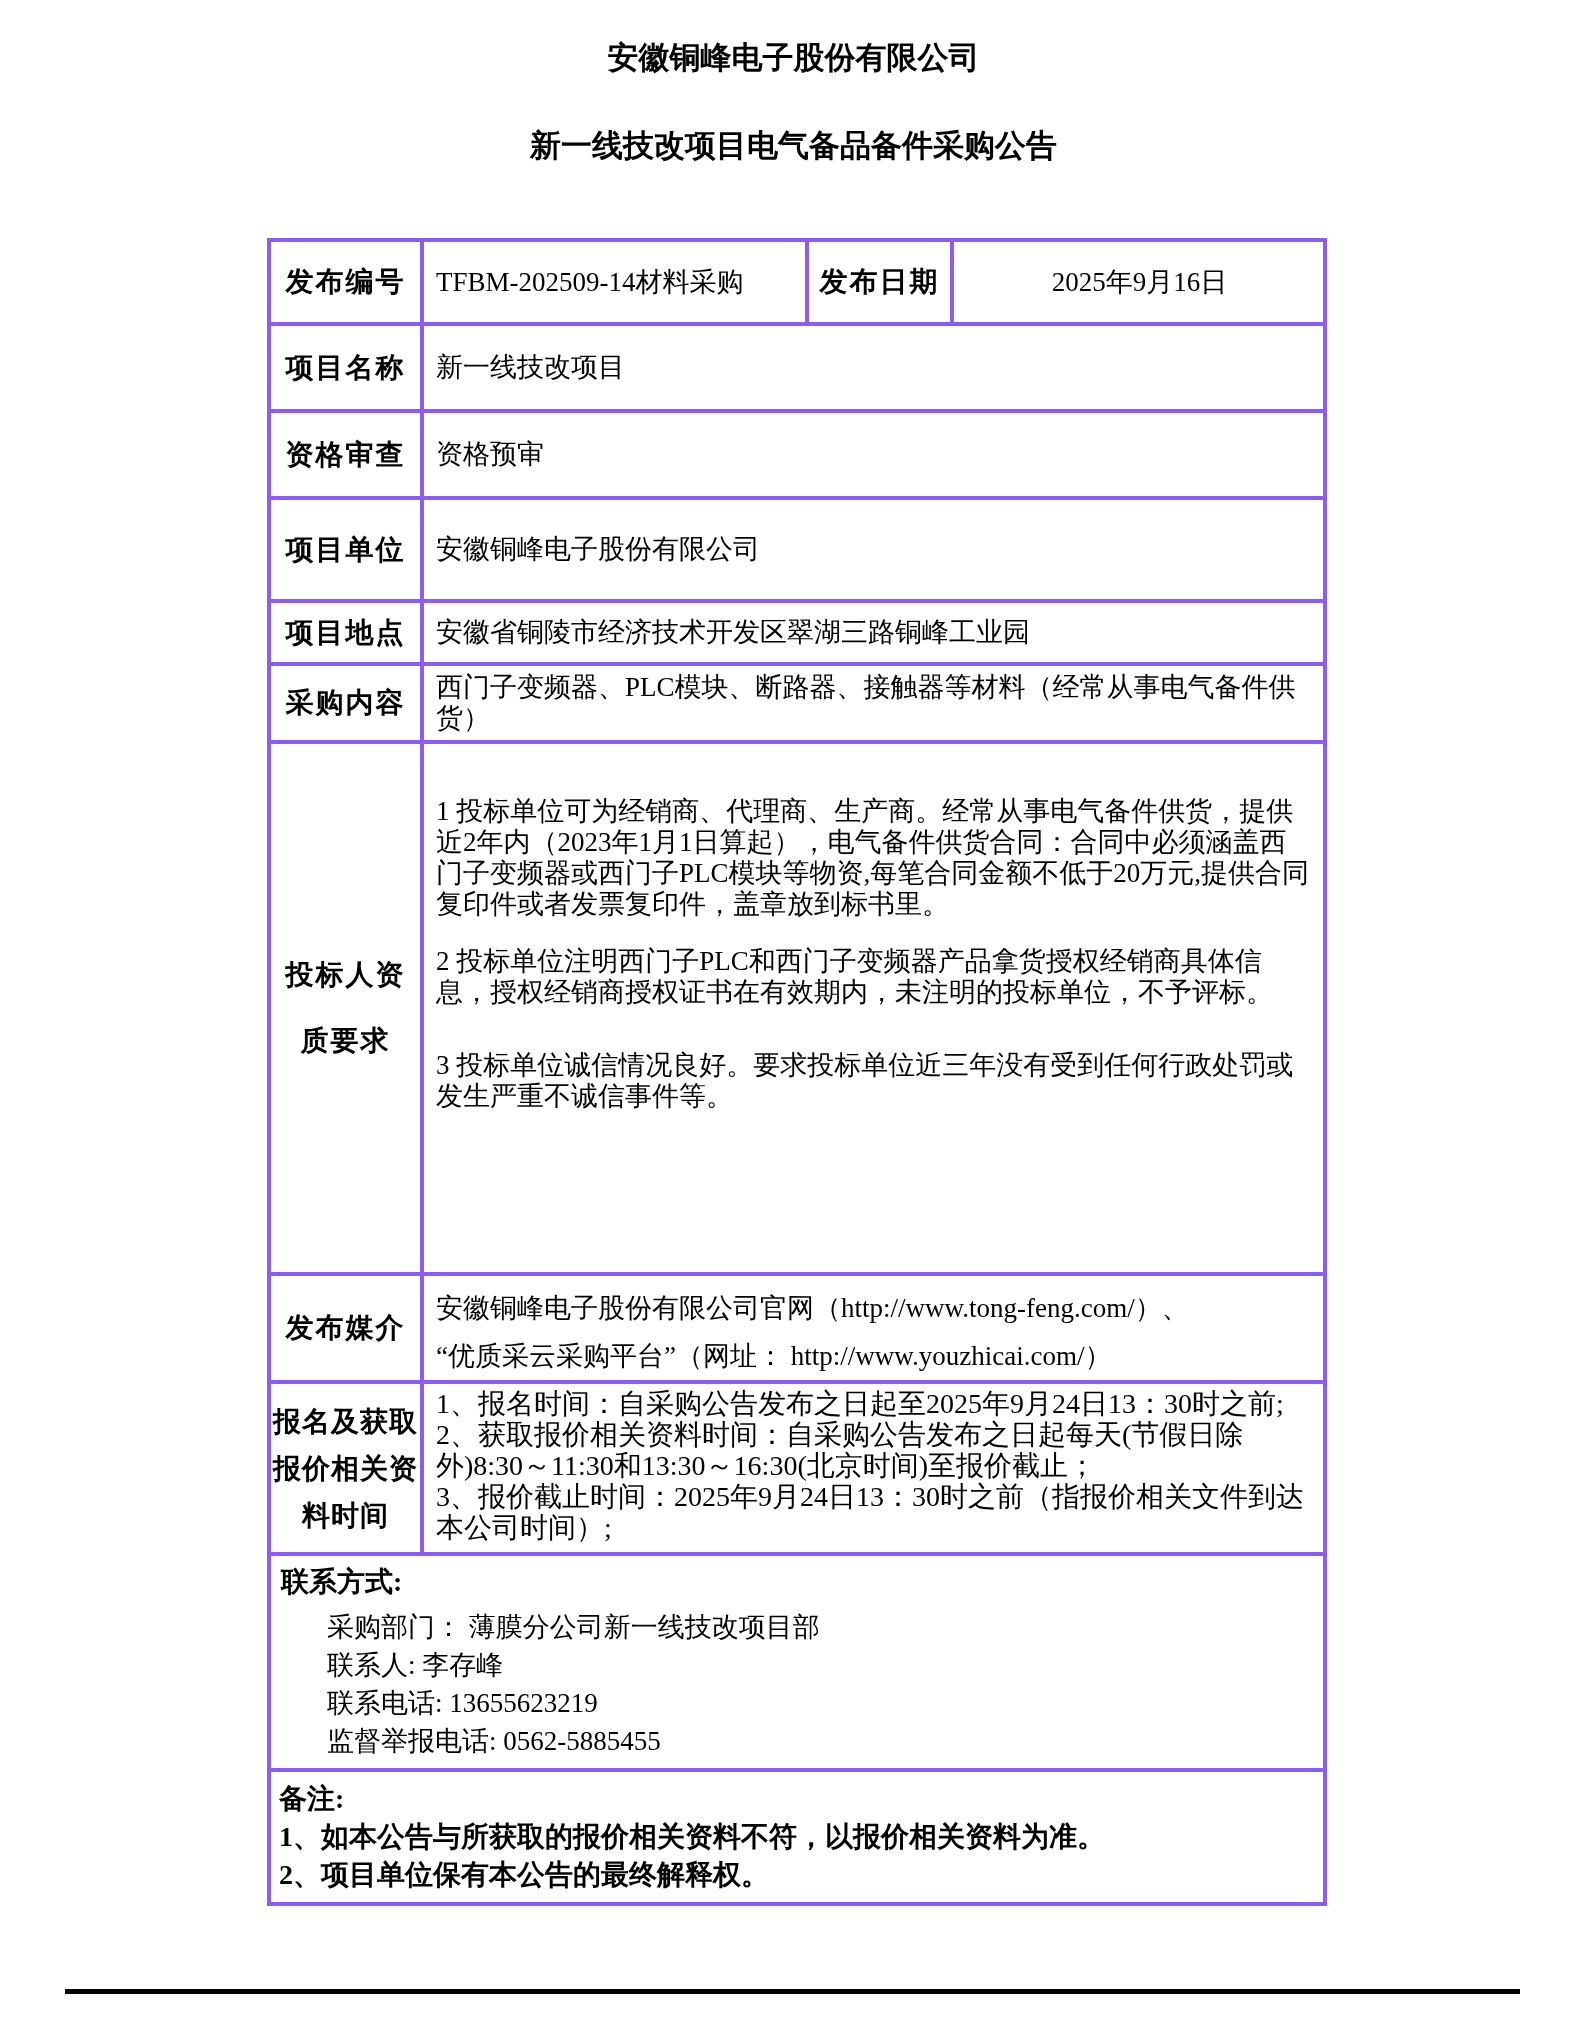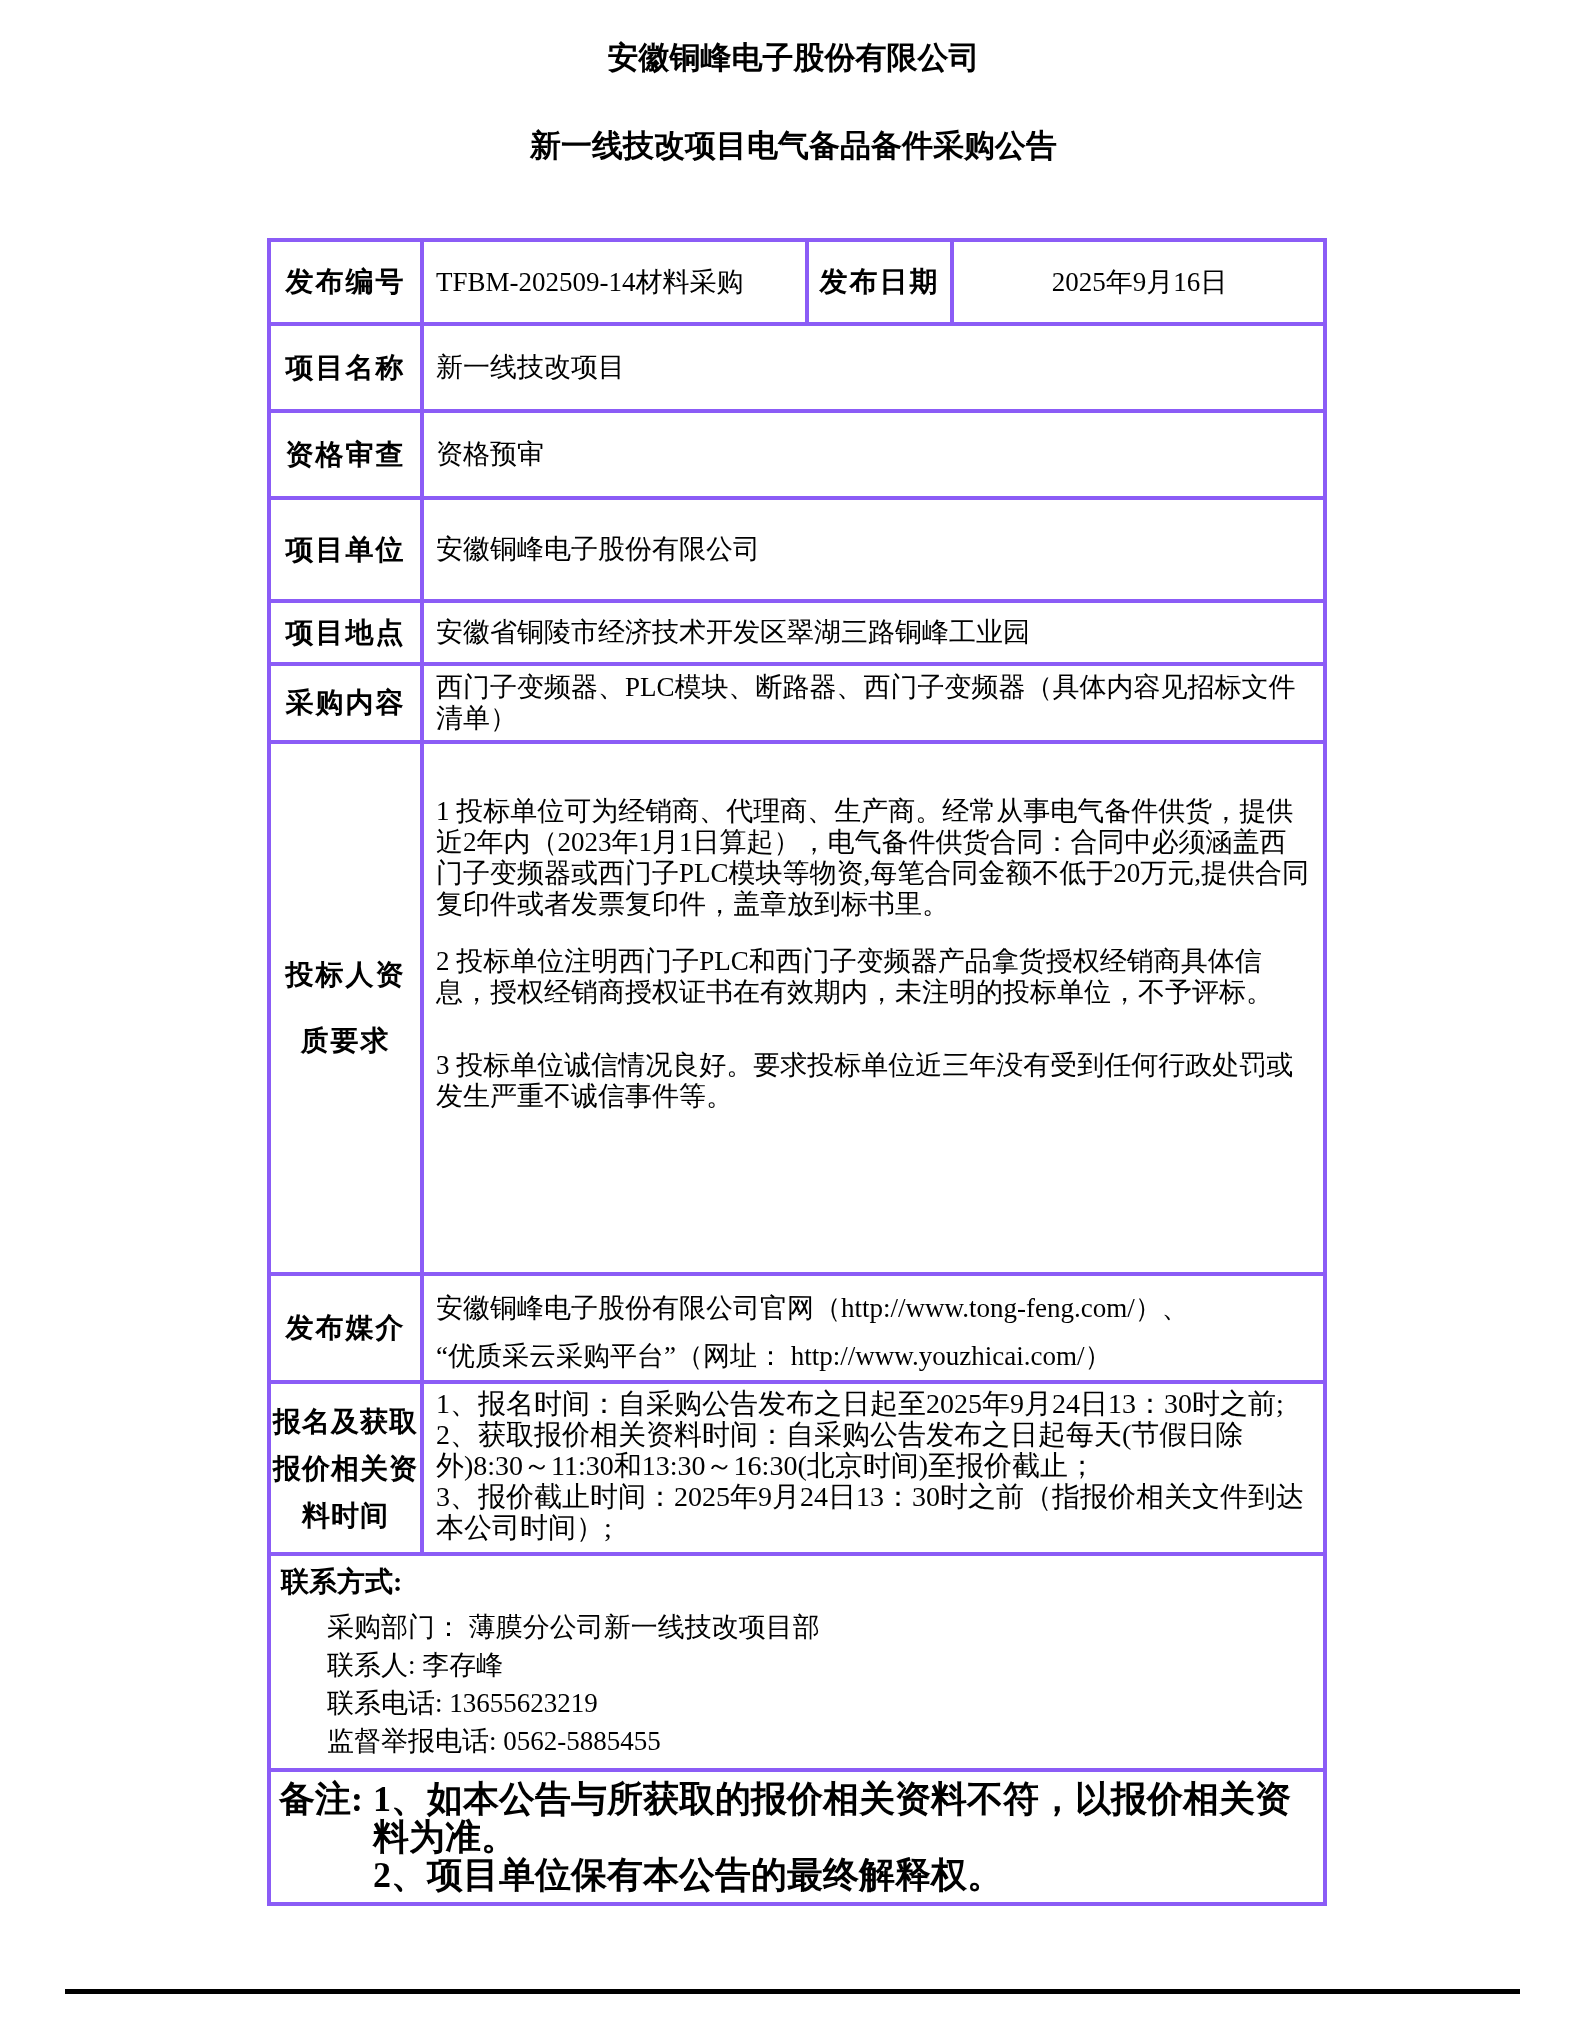--- a/index.html
+++ b/index.html
@@ -63,21 +63,21 @@
     line-height: 31px;
   }
   .qual-paragraph { margin-bottom: 26px; }
   td.media-cell { line-height: 48px; padding: 8px 10px 0 12px; }
   td.reg-cell { vertical-align: top; padding: 4px 6px 4px 12px; line-height: 31px; font-size: 28px; }
   td.contact-cell { vertical-align: top; padding: 8px 10px 8px 10px; }
   .contact-heading { font-weight: bold; font-size: 28px; line-height: 36px; }
   .contact-lines { padding-left: 46px; padding-top: 8px; }
   .contact-line { line-height: 38px; font-size: 27px; }
   td.remarks-cell { vertical-align: middle; padding: 8px 10px 8px 8px; }
-  .remarks-row { display: flex; align-items: flex-start; font-weight: bold; font-size: 36px; line-height: 38px; }
+  .remarks-row { display: flex; align-items: flex-start; font-weight: bold; font-size: 28px; line-height: 38px; flex-direction: column; }
   .remarks-label { white-space: nowrap; margin-right: 10px; }
   .footer-divider {
     position: absolute;
     left: 65px;
     top: 1989px;
     width: 1455px;
     height: 5px;
     background: #000000;
   }
 </style>
@@ -118,21 +118,21 @@
     <td class="value-cell" colspan="3">安徽铜峰电子股份有限公司</td>
   </tr>
 
   <tr style="height:63px">
     <td class="label-cell">项目地点</td>
     <td class="value-cell" colspan="3">安徽省铜陵市经济技术开发区翠湖三路铜峰工业园</td>
   </tr>
 
   <tr style="height:69px">
     <td class="label-cell">采购内容</td>
-    <td class="value-cell" colspan="3" style="line-height:31px">西门子变频器、PLC模块、断路器、西门子变频器（具体内容见招标文件清单）</td>
+    <td class="value-cell" colspan="3" style="line-height:31px">西门子变频器、PLC模块、断路器、接触器等材料（经常从事电气备件供货）</td>
   </tr>
 
   <tr style="height:532px">
     <td class="label-cell qual-label">投标人资
 质要求</td>
     <td class="qual-content" colspan="3">
       <div class="qual-paragraph">1 投标单位可为经销商、代理商、生产商。经常从事电气备件供货，提供近2年内（2023年1月1日算起），电气备件供货合同：合同中必须涵盖西门子变频器或西门子PLC模块等物资,每笔合同金额不低于20万元,提供合同复印件或者发票复印件，盖章放到标书里。</div>
       <div class="qual-paragraph">2 投标单位注明西门子PLC和西门子变频器产品拿货授权经销商具体信息，授权经销商授权证书在有效期内，未注明的投标单位，不予评标。</div>
       <div class="qual-paragraph" style="margin-top:42px">3 投标单位诚信情况良好。要求投标单位近三年没有受到任何行政处罚或发生严重不诚信事件等。</div>
     </td>

